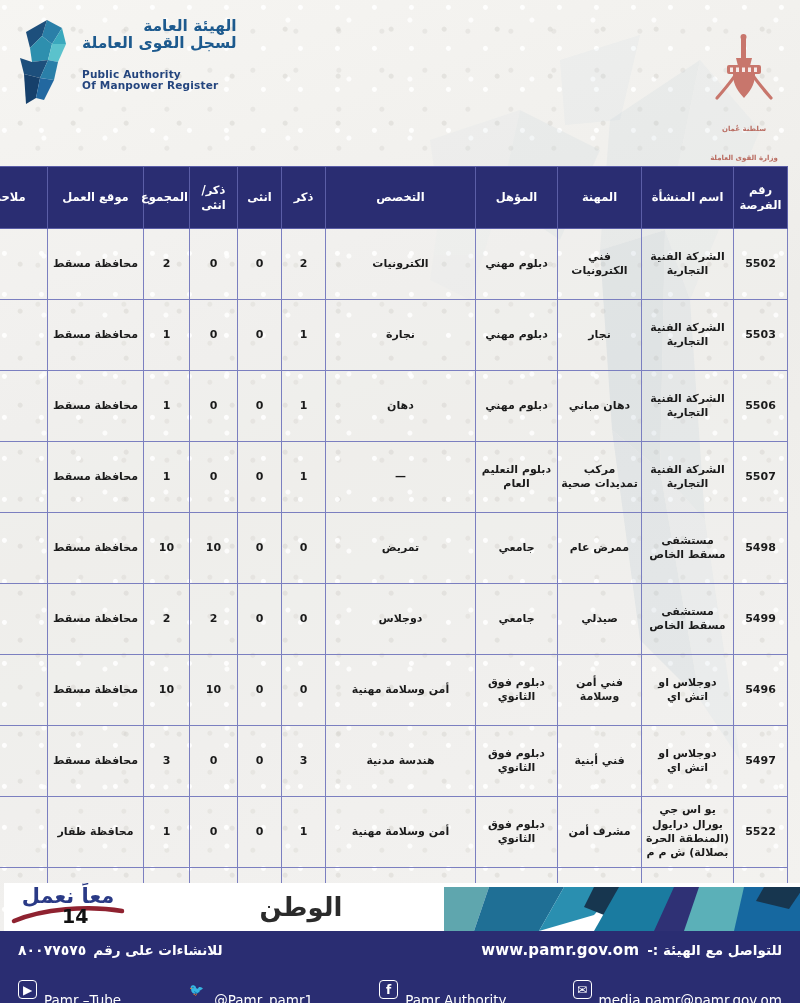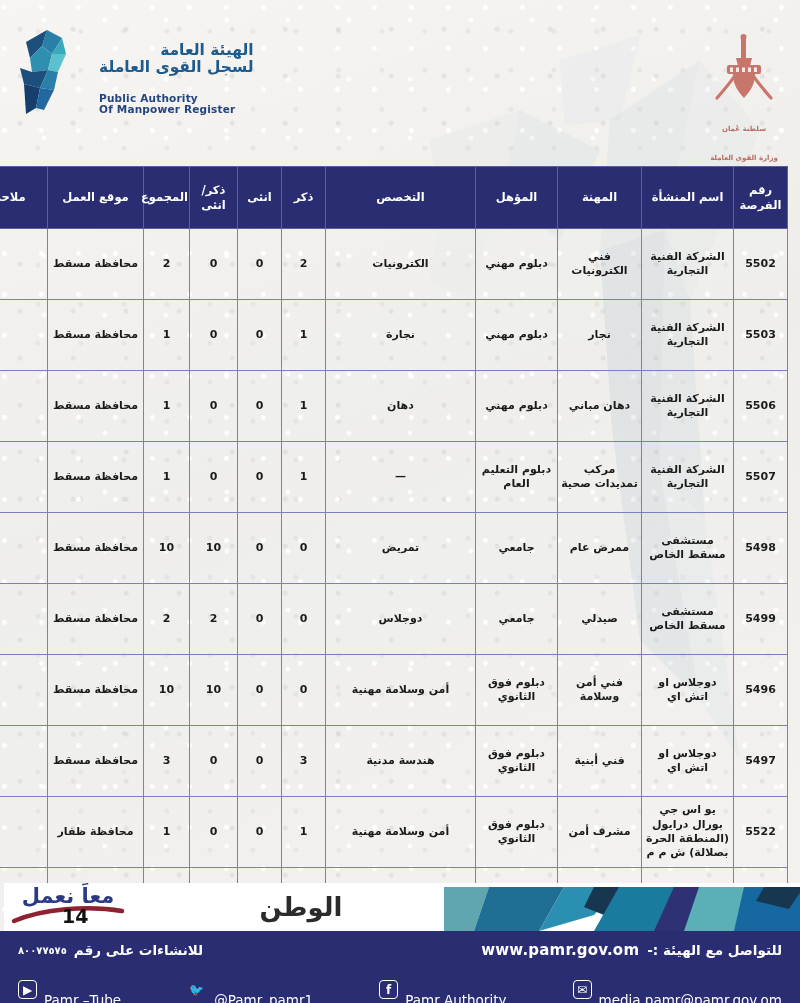--- a/index.html
+++ b/index.html
@@ -61,25 +61,25 @@
     font-size: 30px;
     font-weight: bold;
     color: #3b9a96;
     letter-spacing: 0px;
     direction: rtl;
     text-shadow: 0 1px 0 rgba(255,255,255,.6);
   }
 
   .pamr-logo {
     position: absolute;
-    left: 14px; top: 28px;
+    left: 14px; top: 18px;
     display: flex;
     flex-direction: row-reverse;
-    align-items: flex-end;
-    gap: 23px;
+    align-items: flex-start;
+    gap: 6px;
   }
 
   .pamr-mark { width: 62px; height: 88px; flex: none; }
 
   .pamr-wordmark { text-align: right; direction: rtl; line-height: 1.12; }
   .pamr-ar-1, .pamr-ar-2 {
     font-size: 15.5px; font-weight: bold; color: #1d5a8e; white-space: nowrap;
   }
   .pamr-en-1, .pamr-en-2 {
     font-size: 10.5px; font-weight: bold; color: #24457e;
@@ -210,21 +210,21 @@
     flex-direction: row;
     align-items: center;
     justify-content: space-between;
     direction: rtl;
     font-size: 13.5px;
     font-weight: bold;
   }
   .contact-left { display: flex; align-items: center; gap: 8px; direction: rtl; }
   .contact-url { direction: ltr; font-size: 15px; letter-spacing: .2px; }
   .hotline { display: flex; align-items: center; gap: 7px; }
-  .hotline-num { direction: ltr; font-size: 10px; letter-spacing: .5px; }
+  .hotline-num { direction: ltr; font-size: 14px; letter-spacing: .5px; }
 
   .social-row {
     position: absolute;
     right: 18px; top: 40px;
     left: 18px;
     display: flex;
     flex-direction: row-reverse;
     align-items: center;
     justify-content: space-between;
     direction: ltr;

